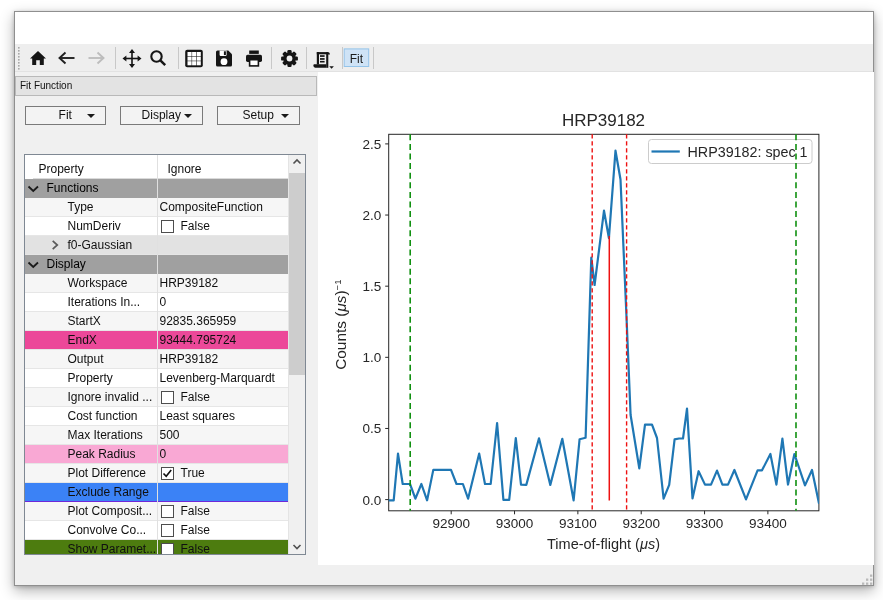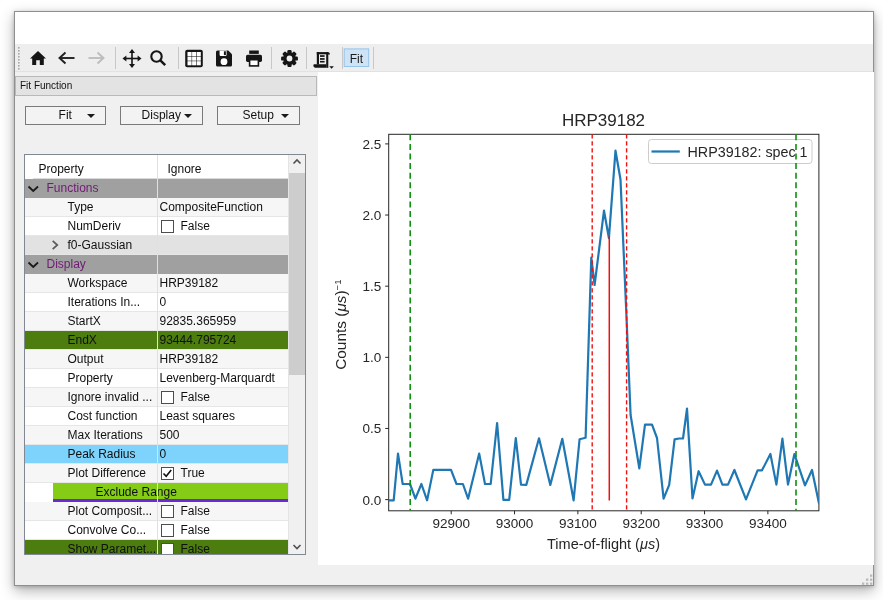--- a/index.html
+++ b/index.html
@@ -16,21 +16,21 @@
 #fitfnbar { position:absolute; left:0px; top:4px; width:302px; height:20px; background:#e3e3e3; border:1px solid #b9b9b9; }
 #fitfnbar span { position:absolute; left:4px; top:3px; font-size:10px; color:#111; }
 .topbtn { position:absolute; top:34px; height:19px; background:#f3f3f3; border:1px solid #7a7a7a; font-size:12px; color:#111; text-align:center; line-height:17px; }
 .topbtn .arr { position:absolute; right:10px; top:7px; width:0; height:0; border-left:4.5px solid transparent; border-right:4.5px solid transparent; border-top:4.5px solid #1a1a1a; }
 
 #ptable { position:absolute; left:8.5px; top:82px; width:282px; height:401px; background:#ffffff; border:1px solid #7f8893; overflow:hidden; }
 .prow { position:absolute; left:0; width:264px; height:19px; }
 .prow .lbl { position:absolute; left:43px; top:2px; font-size:12px; color:#101010; }
 .prow .val { position:absolute; left:135px; top:2px; font-size:12px; color:#101010; }
 .grow { position:absolute; left:0; width:264px; height:19px; background:#a0a0a0; }
-.grow .lbl { position:absolute; left:22px; top:2px; font-size:12px; color:#701a75; }
+.grow .lbl { position:absolute; left:22px; top:2px; font-size:12px; color:#000000; }
 .cb { position:absolute; left:136px; top:2.5px; width:13px; height:13px; background:#fff; border:1px solid #4d4d4d; }
 .cbl { position:absolute; left:156px; top:2px; font-size:12px; color:#101010; }
 .coldiv { position:absolute; left:132px; top:0; width:1px; height:400px; background:#e0e0e0; }
 
 #sbar { position:absolute; right:0px; top:0px; width:17px; height:399px; background:#f0f0f0; border-left:1px solid #e4e4e4; }
 #sthumb { position:absolute; left:0px; top:18px; width:16px; height:202px; background:#cdcdcd; }
 
 #statusbar { position:absolute; left:0; top:553px; width:858px; height:20px; background:#f0f0f0; }
 
 #plot { position:absolute; left:303px; top:60px; width:556px; height:493px; background:#ffffff; }
@@ -214,21 +214,21 @@
               <span class="val">HRP39182</span>
             </div>
             <div class="prow" style="top: 138px;background:#ffffff;border-bottom:1px solid #e6e6e6;">
               <span class="lbl">Iterations In...</span>
               <span class="val">0</span>
             </div>
             <div class="prow" style="top: 157px;background:#f6f6f6;border-bottom:1px solid #e6e6e6;">
               <span class="lbl">StartX</span>
               <span class="val">92835.365959</span>
             </div>
-            <div class="prow" style="top: 176px;background:#4d7c0f;border-bottom:1px solid #e6e6e6;">
+            <div class="prow" style="top: 176px;background:#ec4899;border-bottom:1px solid #e6e6e6;">
               <span class="lbl">EndX</span>
               <span class="val">93444.795724</span>
             </div>
             <div class="prow" style="top: 195px;background:#f6f6f6;border-bottom:1px solid #e6e6e6;">
               <span class="lbl">Output</span>
               <span class="val">HRP39182</span>
             </div>
             <div class="prow" style="top: 214px;background:#ffffff;border-bottom:1px solid #e6e6e6;">
               <span class="lbl">Property</span>
               <span class="val">Levenberg-Marquardt</span>
@@ -239,34 +239,34 @@
               <span class="cbl">False</span>
             </div>
             <div class="prow" style="top: 252px;background:#ffffff;border-bottom:1px solid #e6e6e6;">
               <span class="lbl">Cost function</span>
               <span class="val">Least squares</span>
             </div>
             <div class="prow" style="top: 271px;background:#f6f6f6;border-bottom:1px solid #e6e6e6;">
               <span class="lbl">Max Iterations</span>
               <span class="val">500</span>
             </div>
-            <div class="prow" style="top: 290px;background:#7dd3fc;border-bottom:1px solid #e6e6e6;">
+            <div class="prow" style="top: 290px;background:#f9a8d4;border-bottom:1px solid #e6e6e6;">
               <span class="lbl">Peak Radius</span>
               <span class="val">0</span>
             </div>
             <div class="prow" style="top: 309px;background:#f6f6f6;border-bottom:1px solid #e6e6e6;">
               <span class="lbl">Plot Difference</span>
               <span class="cb">
                 <svg width="13" height="13" style="position:absolute;left:-1px;top:-1px">
                   <path d="M2.5 6.5 L5.2 9.3 L10.2 3" stroke="#111" stroke-width="1.6" fill="none"></path>
                 </svg>
               </span>
               <span class="cbl">True</span>
             </div>
-            <div class="prow" style="top: 328px;background:#84cc16;border-bottom:3px solid #6d28d9;margin-left:28px;">
+            <div class="prow" style="top: 328px;background:#3b82f6;border-bottom:1px solid #6d28d9;">
               <span class="lbl">Exclude Range</span>
               <span class="val"></span>
             </div>
             <div class="prow" style="top: 347px;background:#f6f6f6;border-bottom:1px solid #e6e6e6;">
               <span class="lbl">Plot Composit...</span>
               <span class="cb"></span>
               <span class="cbl">False</span>
             </div>
             <div class="prow" style="top: 366px;background:#ffffff;border-bottom:1px solid #e6e6e6;">
               <span class="lbl">Convolve Co...</span>

